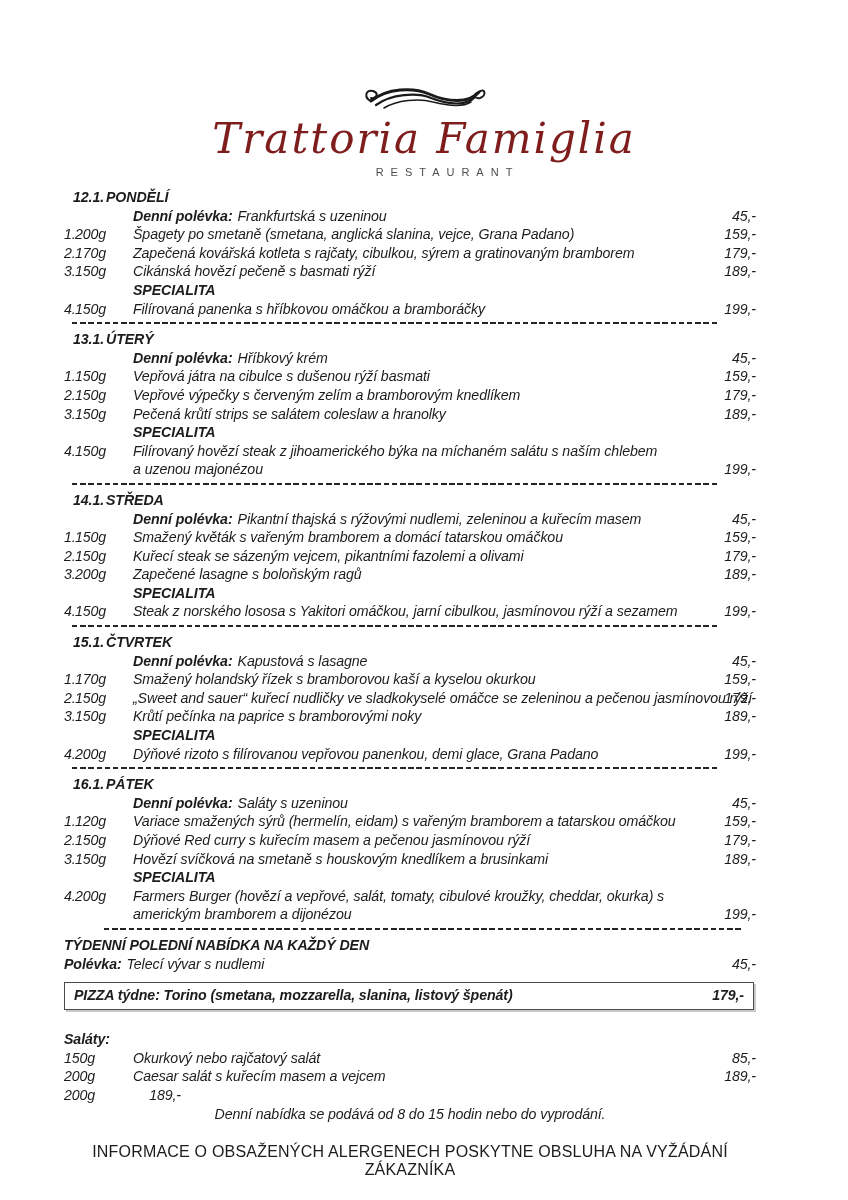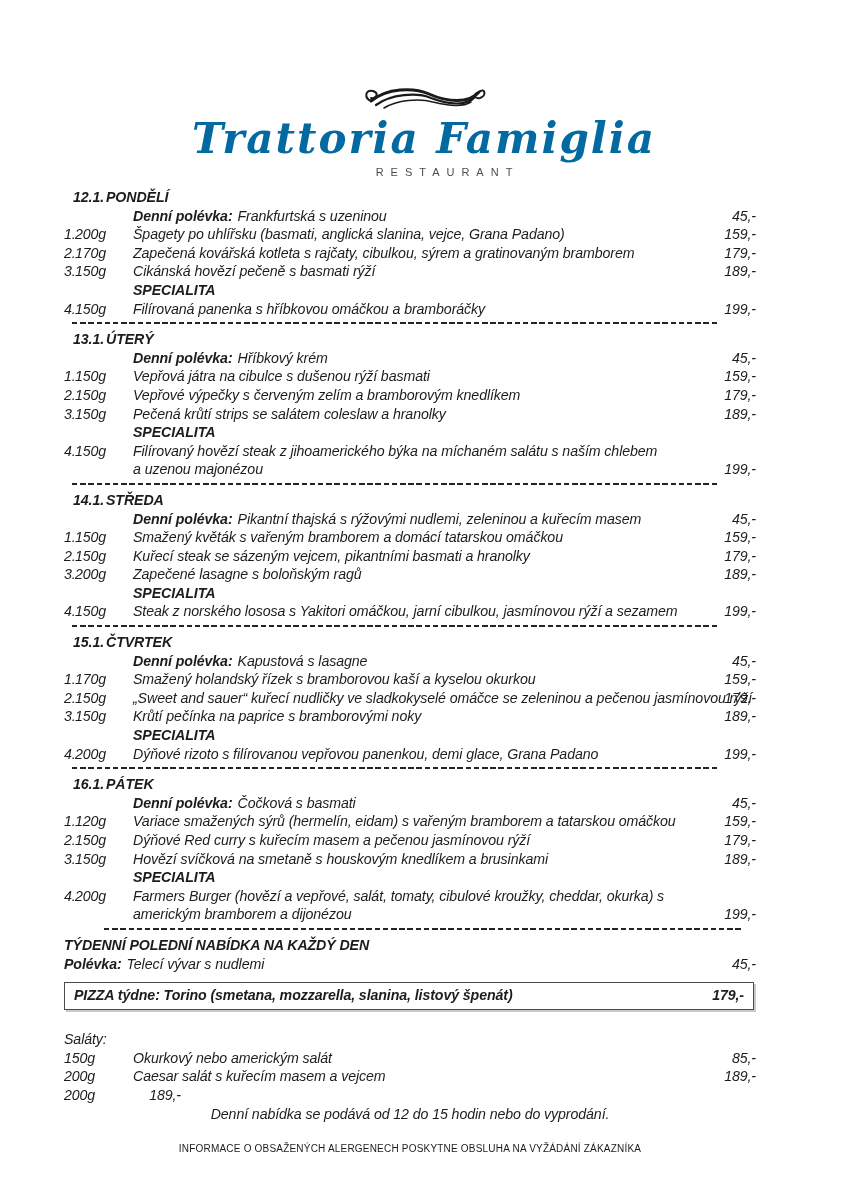--- a/index.html
+++ b/index.html
@@ -2,51 +2,51 @@
 <html lang="cs"><head>
 <meta charset="utf-8">
 <style>
   html,body{margin:0;padding:0;background:#ffffff;}
   body{width:848px;height:1200px;overflow:hidden;font-family:"Liberation Sans",sans-serif;color:#1c1c1c;}
   .page{position:relative;width:848px;height:1200px;background:#fff;}
 
   
   .logo{text-align:center;padding-top:80px;line-height:1;}
   .flourish{display:block;margin:0 auto 2px auto;}
-  .brand-name{font-family:"DejaVu Serif",serif;font-style:italic;font-weight:700;
-              font-size:42px;color:#0369a1;letter-spacing:2px;line-height:50px;}
+  .brand-name{font-family:"DejaVu Serif",serif;font-style:italic;font-weight:400;
+              font-size:42px;color:#7f1d1d;letter-spacing:2px;line-height:50px;}
   .brand-sub{font-size:11px;letter-spacing:7px;color:#4d4d4d;margin-top:3px;font-style:normal;padding-left:47px;}
 
   
   .menu{width:692px;margin:10px 0 0 64px;font-style:italic;font-size:14.2px;letter-spacing:-0.1px;}
   .row{display:flex;align-items:baseline;height:18.6px;line-height:18.6px;white-space:nowrap;}
   .no{flex:none;width:11px;}
   .wt{flex:none;width:58px;}
   .desc{flex:1;min-width:0;overflow:visible;}
   .price{flex:none;width:48px;text-align:right;}
-  .bold{font-weight:normal;margin-top:20px;}
+  .bold{font-weight:bold;margin-top:20px;}
   .head .date{flex:none;font-weight:bold;margin-left:9px;width:33px;}
   .head .dayname{font-weight:bold;}
   .ind{flex:none;width:69px;}
   .lbl{font-weight:bold;margin-right:5px;}
   .speclbl{font-weight:bold;margin-left:69px;}
 
   .sep{height:2px;margin:4px 0 6px 8px;width:645px;
        background:repeating-linear-gradient(90deg,#242424 0 5.5px,transparent 5.5px 8.2px);}
   .sep.indented{margin-left:40px;width:640px;}
 
   
   .weekly-title{font-weight:bold;}
   .pizza-box{display:flex;align-items:baseline;border:1.5px solid #4c4c4c;box-shadow:2px 2px 0 #c9c9c9;
              margin:9px 2px 0 0;padding:3px 9px 4px 9px;font-weight:bold;line-height:19px;}
   .pizza-box .desc{flex:1;}
   .salads{margin-top:16px;}
   .swt{flex:none;width:69px;}
   .note{text-align:center;height:18.6px;line-height:18.6px;}
-  .footer{margin-top:20px;text-align:center;font-style:normal;font-size:10px;color:#1c1c1c;letter-spacing:0.2px;}
+  .footer{margin-top:20px;text-align:center;font-style:normal;font-size:16px;color:#1c1c1c;letter-spacing:0.2px;}
 </style>
 </head>
 <body>
 
 <div class="page">
 
   <div class="logo">
     <svg class="flourish" width="126" height="32" viewBox="0 0 126 32">
       <g fill="none" stroke="#1a1a1a" stroke-linecap="round">
         <path d="M10 21 C26 8, 52 7, 68 14 C86 22, 108 24, 118 12" stroke-width="3"></path>
@@ -68,21 +68,21 @@
         <span class="dayname">PONDĚLÍ</span>
       </div>
       <div class="row">
         <span class="ind"></span>
         <span class="desc"><span class="lbl">Denní polévka:</span><span>Frankfurtská s uzeninou</span></span>
         <span class="price">45,-</span>
       </div>
       <div class="row">
         <span class="no">1.</span>
         <span class="wt">200g</span>
-        <span class="desc">Špagety po uhlířsku (basmati, anglická slanina, vejce, Grana Padano)</span>
+        <span class="desc">Špagety po smetaně (smetana, anglická slanina, vejce, Grana Padano)</span>
         <span class="price">159,-</span>
       </div>
       <div class="row">
         <span class="no">2.</span>
         <span class="wt">170g</span>
         <span class="desc">Zapečená kovářská kotleta s rajčaty, cibulkou, sýrem a gratinovaným bramborem</span>
         <span class="price">179,-</span>
       </div>
       <div class="row">
         <span class="no">3.</span>
@@ -160,21 +160,21 @@
       </div>
       <div class="row">
         <span class="no">1.</span>
         <span class="wt">150g</span>
         <span class="desc">Smažený květák s vařeným bramborem a domácí tatarskou omáčkou</span>
         <span class="price">159,-</span>
       </div>
       <div class="row">
         <span class="no">2.</span>
         <span class="wt">150g</span>
-        <span class="desc">Kuřecí steak se sázeným vejcem, pikantními basmati a hranolky</span>
+        <span class="desc">Kuřecí steak se sázeným vejcem, pikantními fazolemi a olivami</span>
         <span class="price">179,-</span>
       </div>
       <div class="row">
         <span class="no">3.</span>
         <span class="wt">200g</span>
         <span class="desc">Zapečené lasagne s boloňským ragů</span>
         <span class="price">189,-</span>
       </div>
       <div class="row">
         <span class="speclbl">SPECIALITA</span>
@@ -228,21 +228,21 @@
       <div class="sep"></div>
     </section>
 
     <section>
       <div class="row head">
         <span class="date">16.1.</span>
         <span class="dayname">PÁTEK</span>
       </div>
       <div class="row">
         <span class="ind"></span>
-        <span class="desc"><span class="lbl">Denní polévka:</span><span>Čočková s basmati</span></span>
+        <span class="desc"><span class="lbl">Denní polévka:</span><span>Saláty s uzeninou</span></span>
         <span class="price">45,-</span>
       </div>
       <div class="row">
         <span class="no">1.</span>
         <span class="wt">120g</span>
         <span class="desc">Variace smažených sýrů (hermelín, eidam) s vařeným bramborem a tatarskou omáčkou</span>
         <span class="price">159,-</span>
       </div>
       <div class="row">
         <span class="no">2.</span>
@@ -284,31 +284,31 @@
 
     <div class="pizza-box">
       <span class="desc">PIZZA týdne: Torino (smetana, mozzarella, slanina, listový špenát)</span>
       <span class="price">179,-</span>
     </div>
 
     <section class="salads">
       <div class="row bold">Saláty:</div>
       <div class="row">
         <span class="swt">150g</span>
-        <span class="desc">Okurkový nebo americkým salát</span>
+        <span class="desc">Okurkový nebo rajčatový salát</span>
         <span class="price">85,-</span>
       </div>
       <div class="row">
         <span class="swt">200g</span>
         <span class="desc">Caesar salát s kuřecím masem a vejcem</span>
         <span class="price">189,-</span>
       </div>
       <div class="row">
         <span class="swt">200g</span>
         <span class="price">189,-</span>
       </div>
-      <div class="note">Denní nabídka se podává od 12 do 15 hodin nebo do vyprodání.</div>
+      <div class="note">Denní nabídka se podává od 8 do 15 hodin nebo do vyprodání.</div>
     </section>
 
     <div class="footer">INFORMACE O OBSAŽENÝCH ALERGENECH POSKYTNE OBSLUHA NA VYŽÁDÁNÍ ZÁKAZNÍKA</div>
 
   </div>
 </div>
 
 </body></html>

